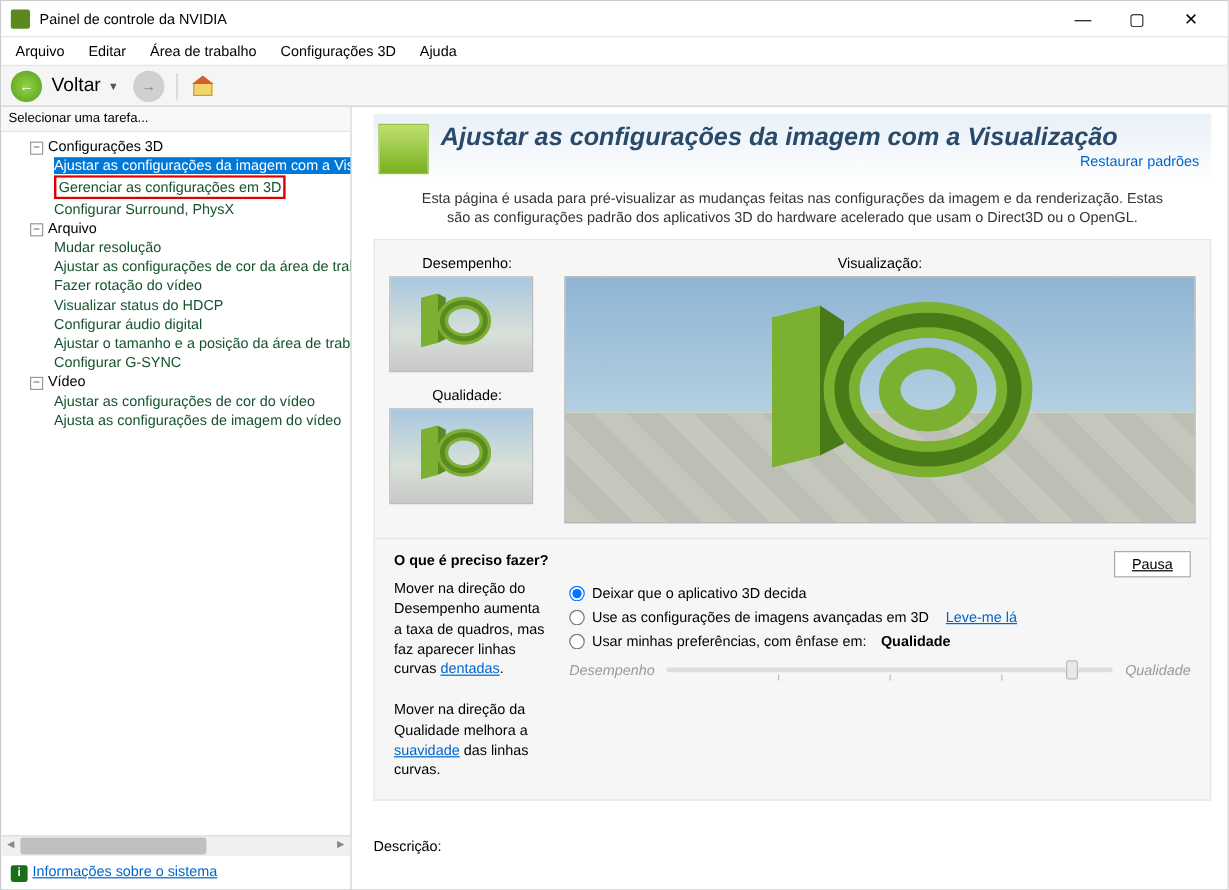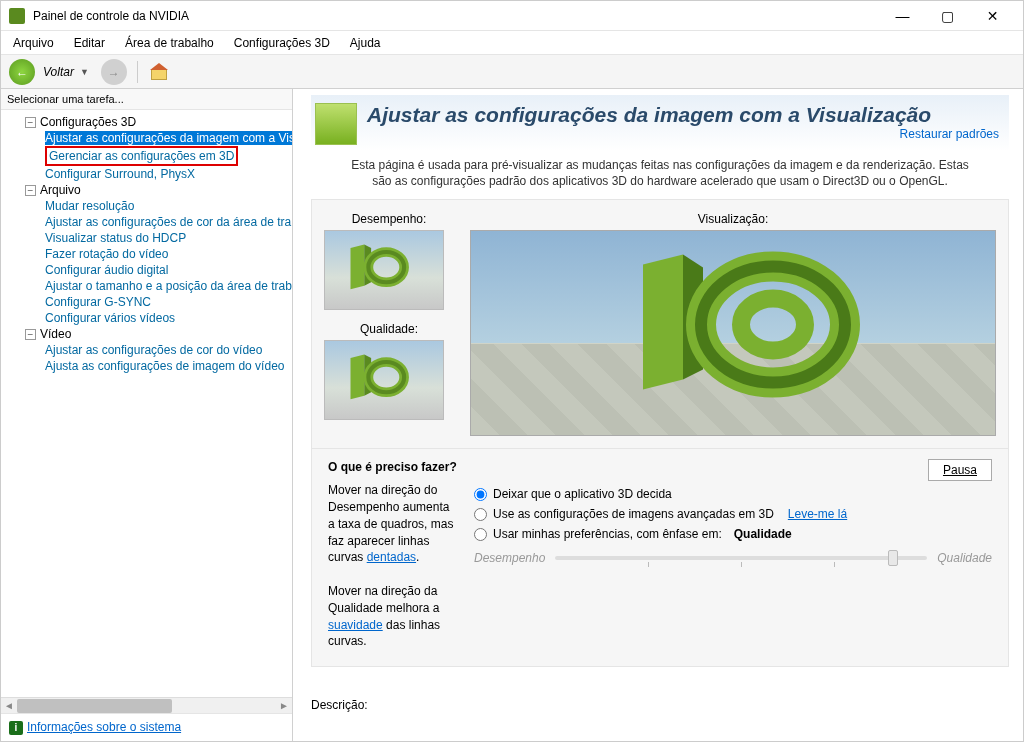--- a/index.html
+++ b/index.html
@@ -15,37 +15,37 @@
 
 
 .menubar { height: 24px; display: flex; align-items: center; padding: 0 8px; border-bottom: 1px solid #e5e5e5; gap: 12px; }
 .menubar span { cursor: pointer; padding: 2px 4px; font-size: 12px; }
 
 
 .toolbar { height: 34px; display: flex; align-items: center; padding: 0 8px; border-bottom: 1px solid #d0d0d0; background: #f5f5f5; gap: 6px; }
 .nav-btn { width: 26px; height: 26px; border-radius: 50%; display: flex; align-items: center; justify-content: center; cursor: pointer; }
 .back-btn { background: radial-gradient(circle, #8ed640, #5a9a1f); color: #fff; font-weight: bold; }
 .fwd-btn { background: #d0d0d0; color: #888; }
-.back-text { font-size: 12px; margin-left: 2px; font-style: italic; }
+.back-text { font-size: 16px; margin-left: 2px; }
 .dropdown-arrow { font-size: 9px; color: #555; margin-right: 6px; }
 .divider-v { width: 1px; height: 22px; background: #ccc; margin: 0 4px; }
 .home-icon { width: 22px; height: 22px; cursor: pointer; position: relative; }
 .home-icon::before { content:""; position:absolute; top:8px; left:3px; width:14px; height:9px; background:#f4d46a; border:1px solid #c0a040;}
 .home-icon::after { content:""; position:absolute; top:2px; left:2px; width:0; height:0; border-left:9px solid transparent; border-right:9px solid transparent; border-bottom:7px solid #d06030;}
 
 
 .body { flex: 1; display: flex; overflow: hidden; }
 
 
 .sidebar { width: 292px; border-right: 1px solid #d0d0d0; display: flex; flex-direction: column; }
 .sidebar-header { padding: 4px 6px; font-size: 11px; background: #f8f8f8; border-bottom: 1px solid #e5e5e5; }
 .tree { flex: 1; overflow: hidden; padding: 4px 0 4px 6px; }
 .tree-item { font-size: 12px; line-height: 16px; padding: 0 2px; white-space: nowrap; overflow: hidden; cursor: pointer; }
 .tree-category { color: #000; }
-.tree-leaf { color: #0369a1; text-decoration: none; }
+.tree-leaf { color: #14532d; text-decoration: none; }
 .tree-leaf.selected { background: #0078d7; color: #fff; }
 .tree-leaf.highlighted { border: 2px solid #d00; display: inline-block; padding: 0 2px; }
 .tree-indent-1 { padding-left: 18px; }
 .tree-indent-2 { padding-left: 38px; }
 .expander { display:inline-block; width:11px; height:11px; border:1px solid #999; text-align:center; line-height:9px; font-size:10px; margin-right:4px; background:#fff; color:#555;}
 .scroll-h { height: 16px; background: #f0f0f0; border-top: 1px solid #ddd; display:flex; align-items:center;}
 .scroll-h .track { flex:1; height:16px; position:relative;}
 .scroll-h .thumb { position:absolute; left:0; width:60%; height:14px; top:1px; background:#c0c0c0; border-radius:2px;}
 .scroll-h .arr { width:16px; text-align:center; color:#888; font-size:10px;}
 .sidebar-footer { padding: 6px 8px; border-top: 1px solid #e5e5e5; }
@@ -134,26 +134,25 @@
       <div class="tree">
 
         <div class="tree-item tree-category tree-indent-1"><span class="expander">−</span><span>Configurações 3D</span></div>
         <div class="tree-item tree-indent-2"><span class="tree-leaf selected">Ajustar as configurações da imagem com a Visualização</span></div>
         <div class="tree-item tree-indent-2"><span class="tree-leaf highlighted">Gerenciar as configurações em 3D</span></div>
         <div class="tree-item tree-indent-2"><span class="tree-leaf">Configurar Surround, PhysX</span></div>
 
         <div class="tree-item tree-category tree-indent-1"><span class="expander">−</span><span>Arquivo</span></div>
         <div class="tree-item tree-indent-2"><span class="tree-leaf">Mudar resolução</span></div>
         <div class="tree-item tree-indent-2"><span class="tree-leaf">Ajustar as configurações de cor da área de trabalho</span></div>
+        <div class="tree-item tree-indent-2"><span class="tree-leaf">Fazer rotação do vídeo</span></div>
         <div class="tree-item tree-indent-2"><span class="tree-leaf">Visualizar status do HDCP</span></div>
-        <div class="tree-item tree-indent-2"><span class="tree-leaf">Fazer rotação do vídeo</span></div>
         <div class="tree-item tree-indent-2"><span class="tree-leaf">Configurar áudio digital</span></div>
         <div class="tree-item tree-indent-2"><span class="tree-leaf">Ajustar o tamanho e a posição da área de trabalho</span></div>
         <div class="tree-item tree-indent-2"><span class="tree-leaf">Configurar G-SYNC</span></div>
-        <div class="tree-item tree-indent-2"><span class="tree-leaf">Configurar vários vídeos</span></div>
 
         <div class="tree-item tree-category tree-indent-1"><span class="expander">−</span><span>Vídeo</span></div>
         <div class="tree-item tree-indent-2"><span class="tree-leaf">Ajustar as configurações de cor do vídeo</span></div>
         <div class="tree-item tree-indent-2"><span class="tree-leaf">Ajusta as configurações de imagem do vídeo</span></div>
       </div>
       <div class="scroll-h">
         <div class="arr">◄</div>
         <div class="track">
             <div class="thumb"></div>
           </div>

